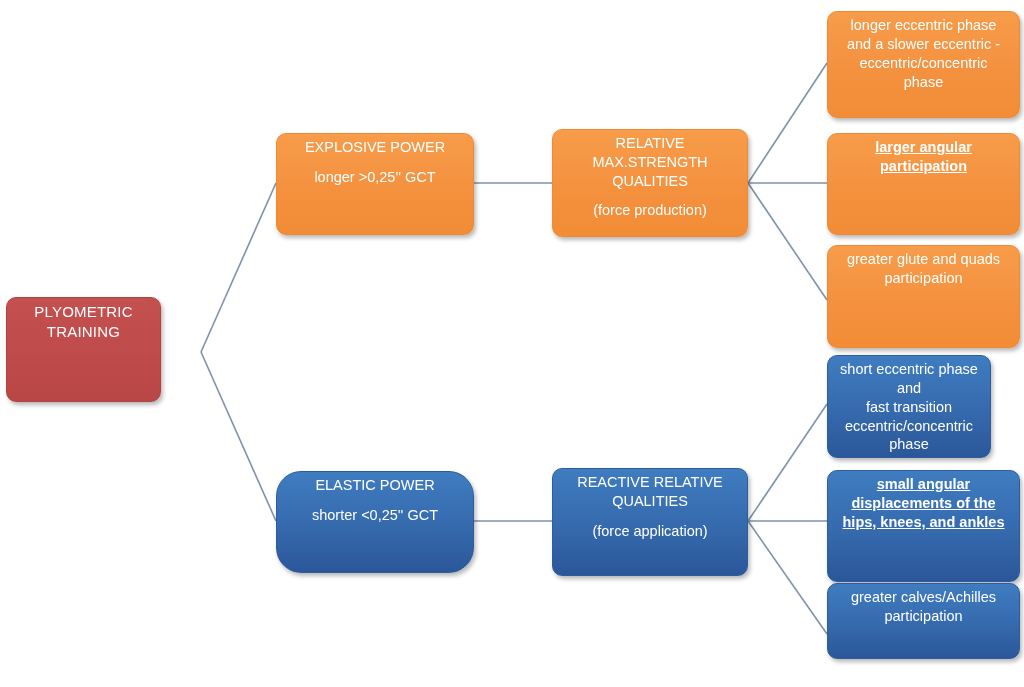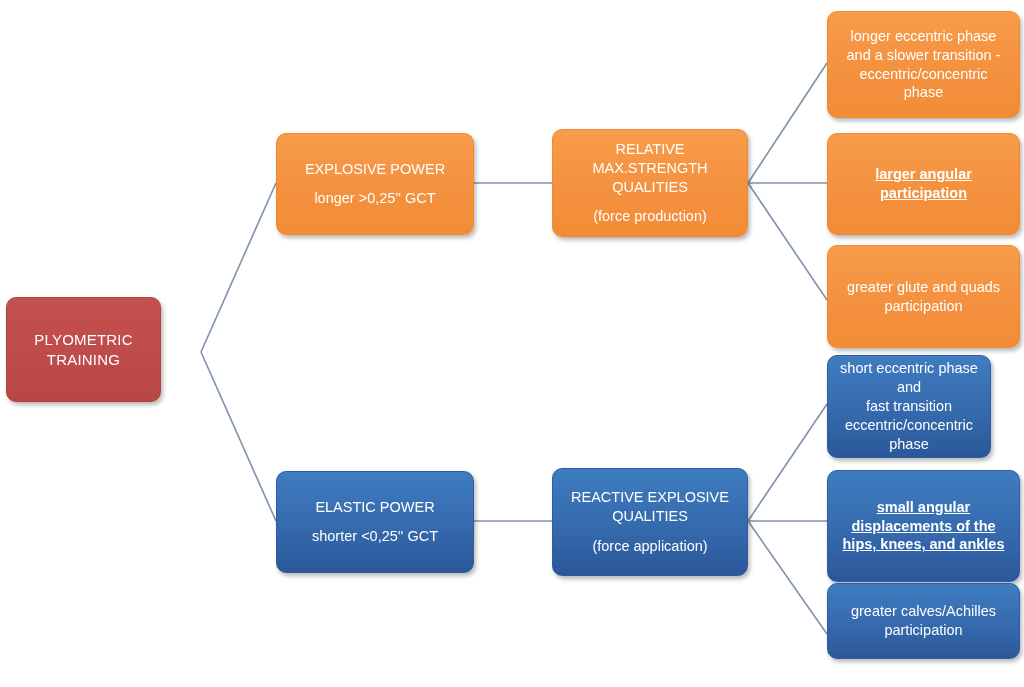--- a/index.html
+++ b/index.html
@@ -21,21 +21,21 @@
     left: 0;
     top: 0;
     width: 1024px;
     height: 687px;
     pointer-events: none;
   }
   .node {
     position: absolute;
     box-sizing: border-box;
     display: flex;
-    align-items: center;
+    align-items: flex-start;
     justify-content: center;
     text-align: center;
     color: #ffffff;
     border-radius: 10px;
     z-index: 2;
     box-shadow: 2px 3px 4px rgba(0,0,0,0.28);
     padding: 4px 8px;
     line-height: 1.30;
   }
   .node .lines {
@@ -118,51 +118,51 @@
       <span class="ln">RELATIVE MAX.STRENGTH</span>
       <span class="ln">QUALITIES</span>
       <span class="spacer"></span>
       <span class="ln">(force production)</span>
     </span>
   </div>
 
   <div class="node theme-orange t-leaf" style="left:827px; top:11px; width:193px; height:107px;">
     <span class="lines">
       <span class="ln">longer eccentric phase</span>
-      <span class="ln">and a slower transition -</span>
+      <span class="ln">and a slower eccentric -</span>
       <span class="ln">eccentric/concentric</span>
       <span class="ln">phase</span>
     </span>
   </div>
 
   <div class="node theme-orange t-leaf" style="left:827px; top:133px; width:193px; height:102px;">
     <span class="lines emph">
       <span class="ln">larger angular</span>
       <span class="ln">participation</span>
     </span>
   </div>
 
   <div class="node theme-orange t-leaf" style="left:827px; top:245px; width:193px; height:103px;">
     <span class="lines">
       <span class="ln">greater glute and quads</span>
       <span class="ln">participation</span>
     </span>
   </div>
 
-  <div class="node theme-blue t-mid" style="left:276px; top:471px; width:198px; height:102px;">
+  <div class="node theme-blue t-mid" style="left:276px; top:471px; width:198px; height:102px;border-radius:25px;">
     <span class="lines">
       <span class="ln">ELASTIC POWER</span>
       <span class="spacer"></span>
       <span class="ln">shorter &lt;0,25'' GCT</span>
     </span>
   </div>
 
   <div class="node theme-blue t-mid" style="left:552px; top:468px; width:196px; height:108px;">
     <span class="lines">
-      <span class="ln">REACTIVE EXPLOSIVE</span>
+      <span class="ln">REACTIVE RELATIVE</span>
       <span class="ln">QUALITIES</span>
       <span class="spacer"></span>
       <span class="ln">(force application)</span>
     </span>
   </div>
 
   <div class="node theme-blue t-leaf" style="left:827px; top:355px; width:164px; height:103px;">
     <span class="lines">
       <span class="ln">short eccentric phase and</span>
       <span class="ln">fast transition</span>

